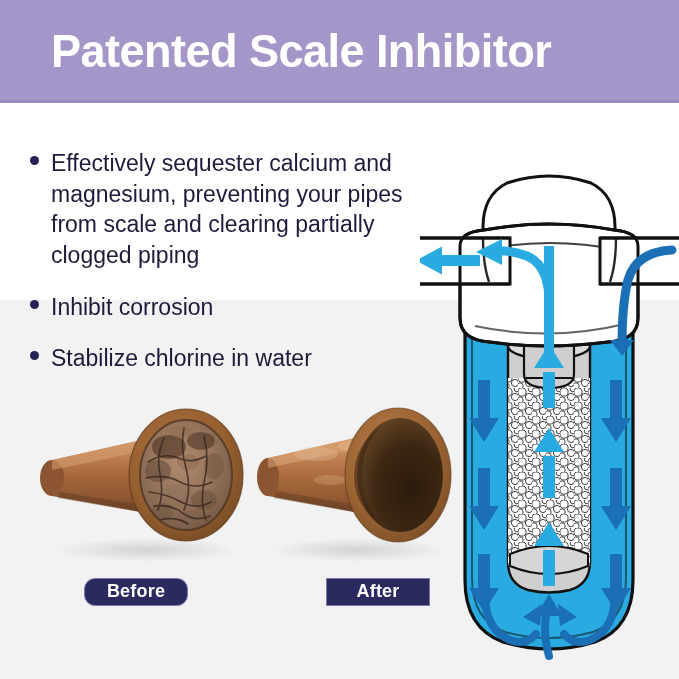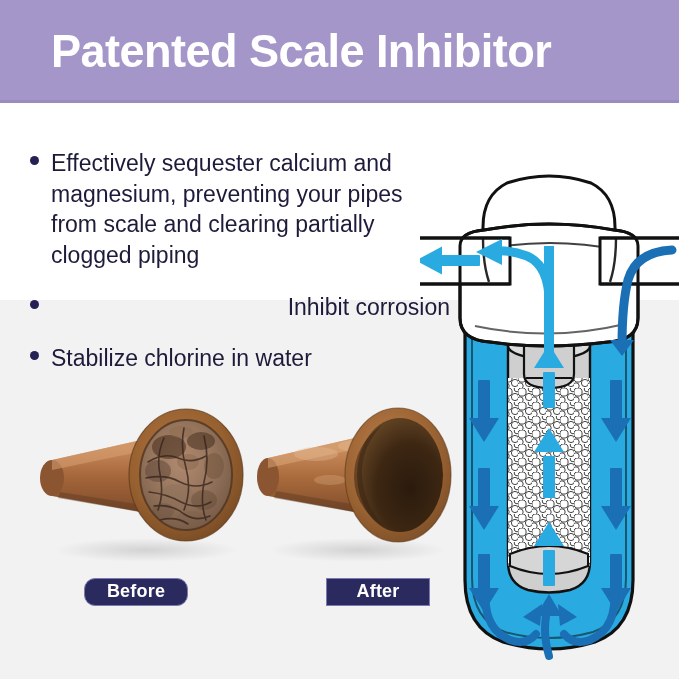--- a/index.html
+++ b/index.html
@@ -53,21 +53,21 @@
     background:#262155;
     flex:0 0 auto;
     margin-top:8px;margin-right:12px;
   }
   .bullet-text{
     font-size:23px;
     line-height:1.33;
     color:#1d1b3a;
     font-family:"Liberation Sans","DejaVu Sans",sans-serif;
   }
-  .bullet-row.r2{margin-top:8px;margin-bottom:20px;justify-content:space-between;}
+  .bullet-row.r2{margin-top:8px;margin-bottom:20px;}
   .bullet-row.r3{margin-bottom:0;text-align:right;}
 
   
   .pipe-wrap{position:absolute;}
   #pipe-before{left:36px;top:392px;width:212px;height:172px;}
   #pipe-after{left:256px;top:392px;width:200px;height:172px;}
 
   .pipe-svg{display:block;width:100%;height:100%;}
 
   

